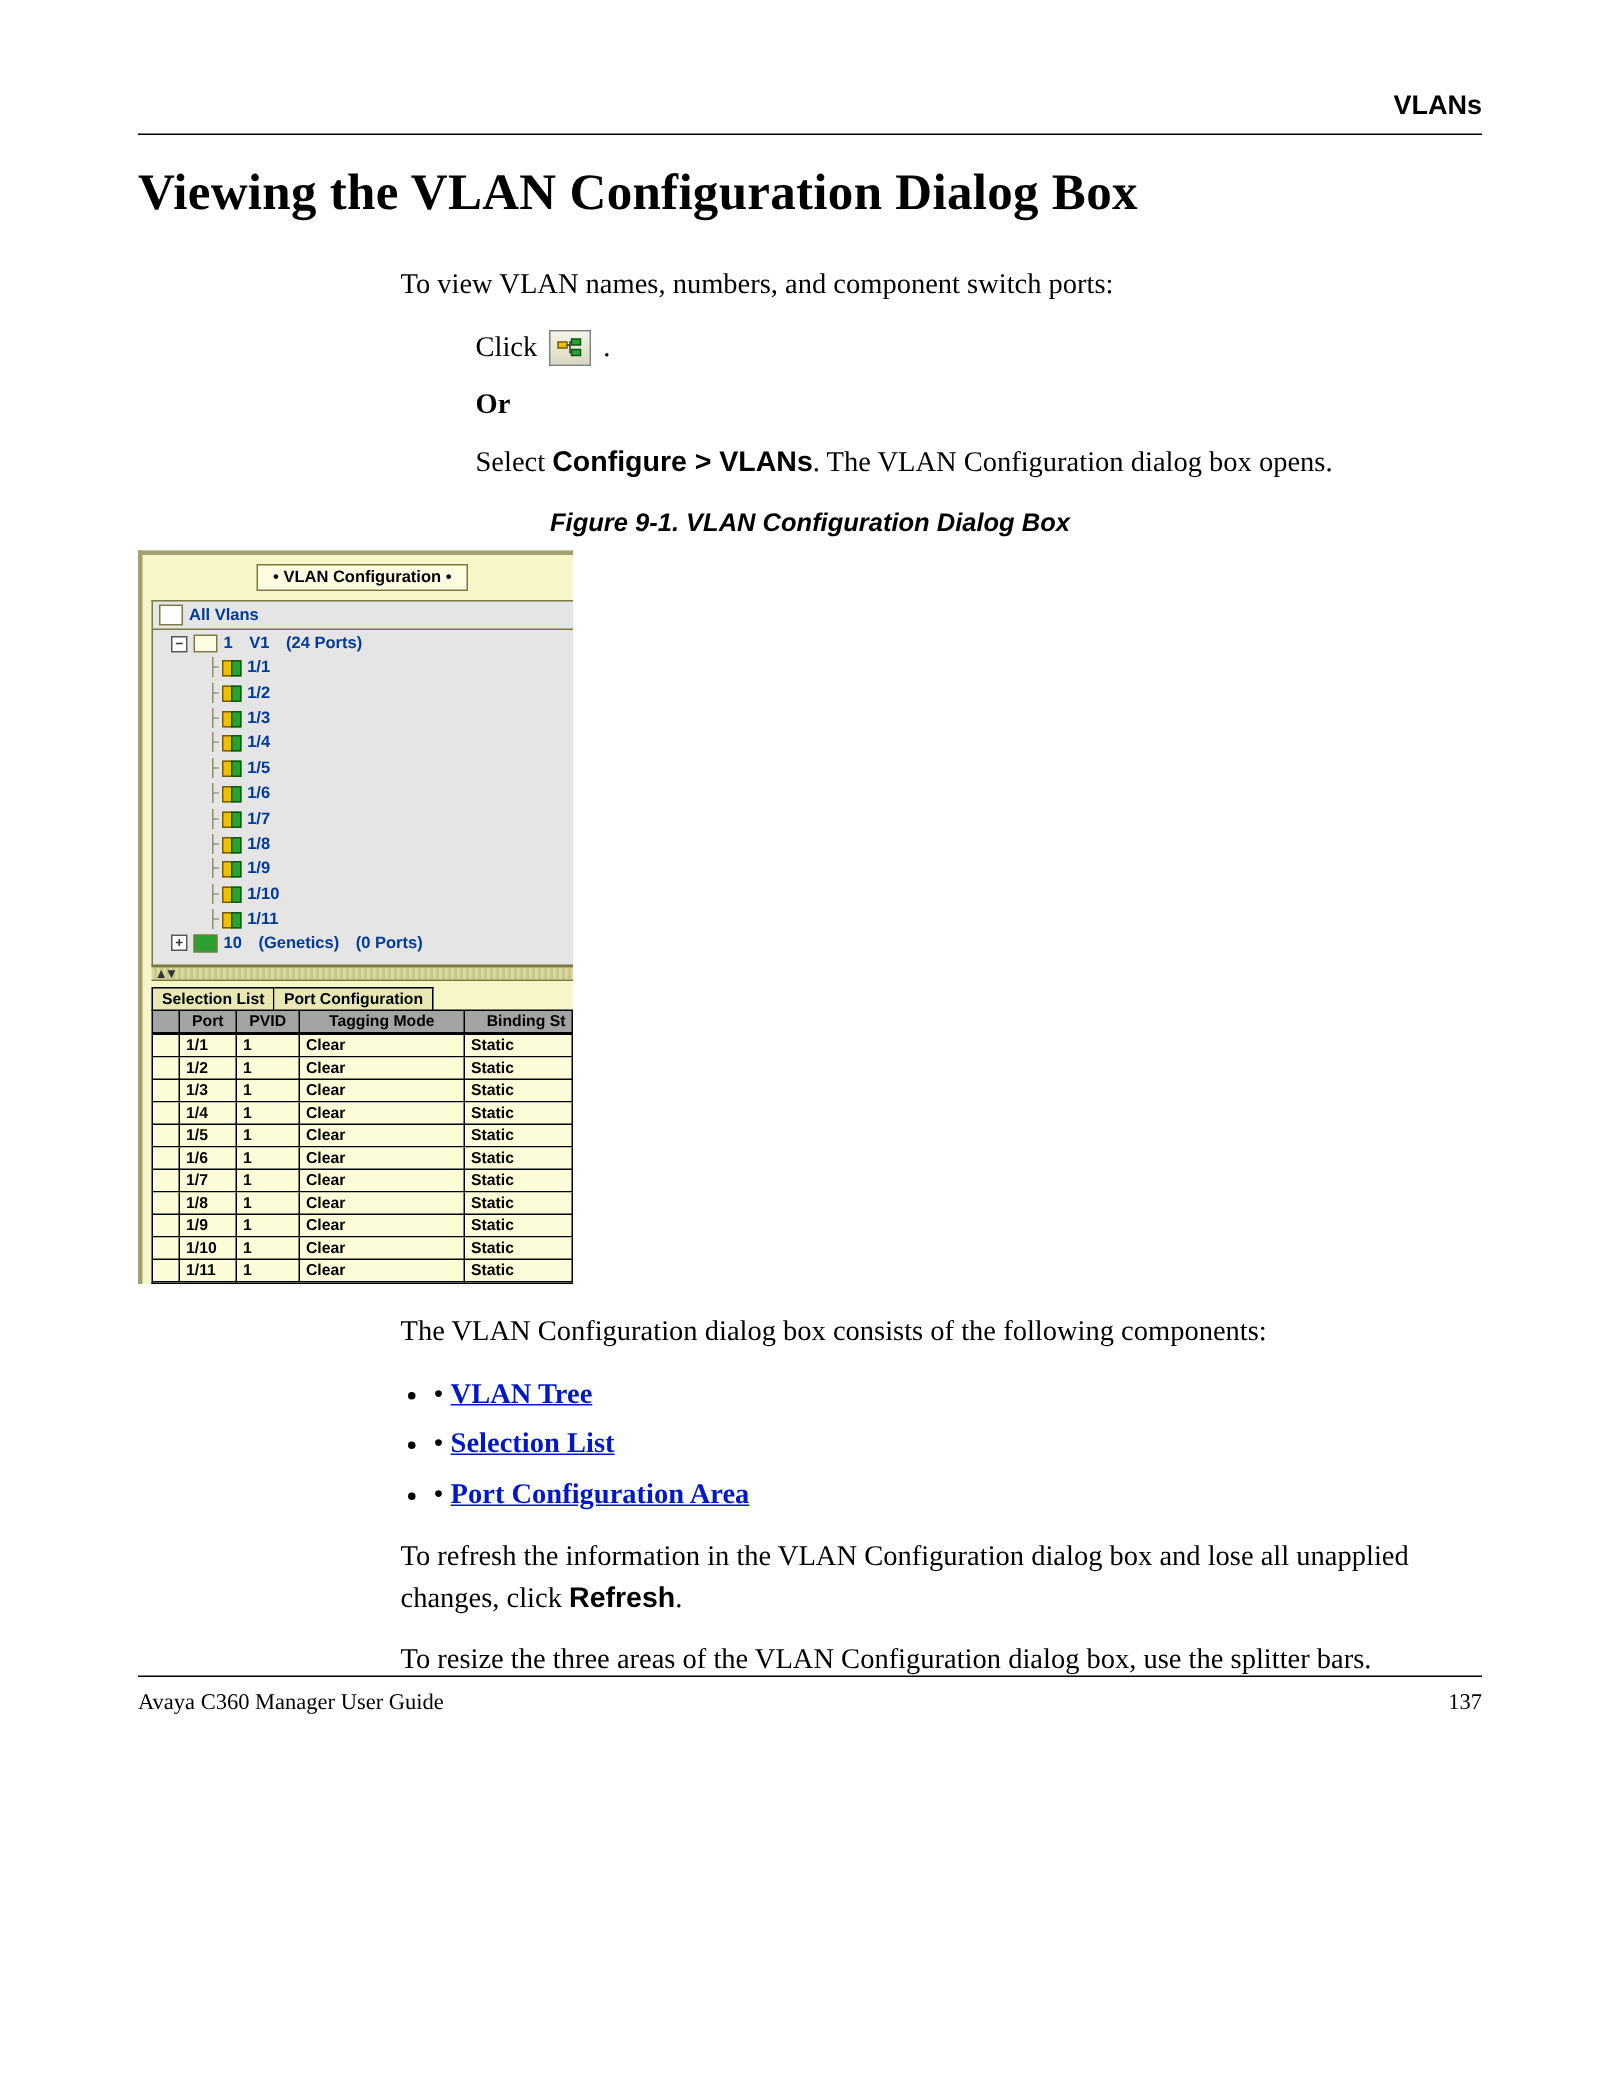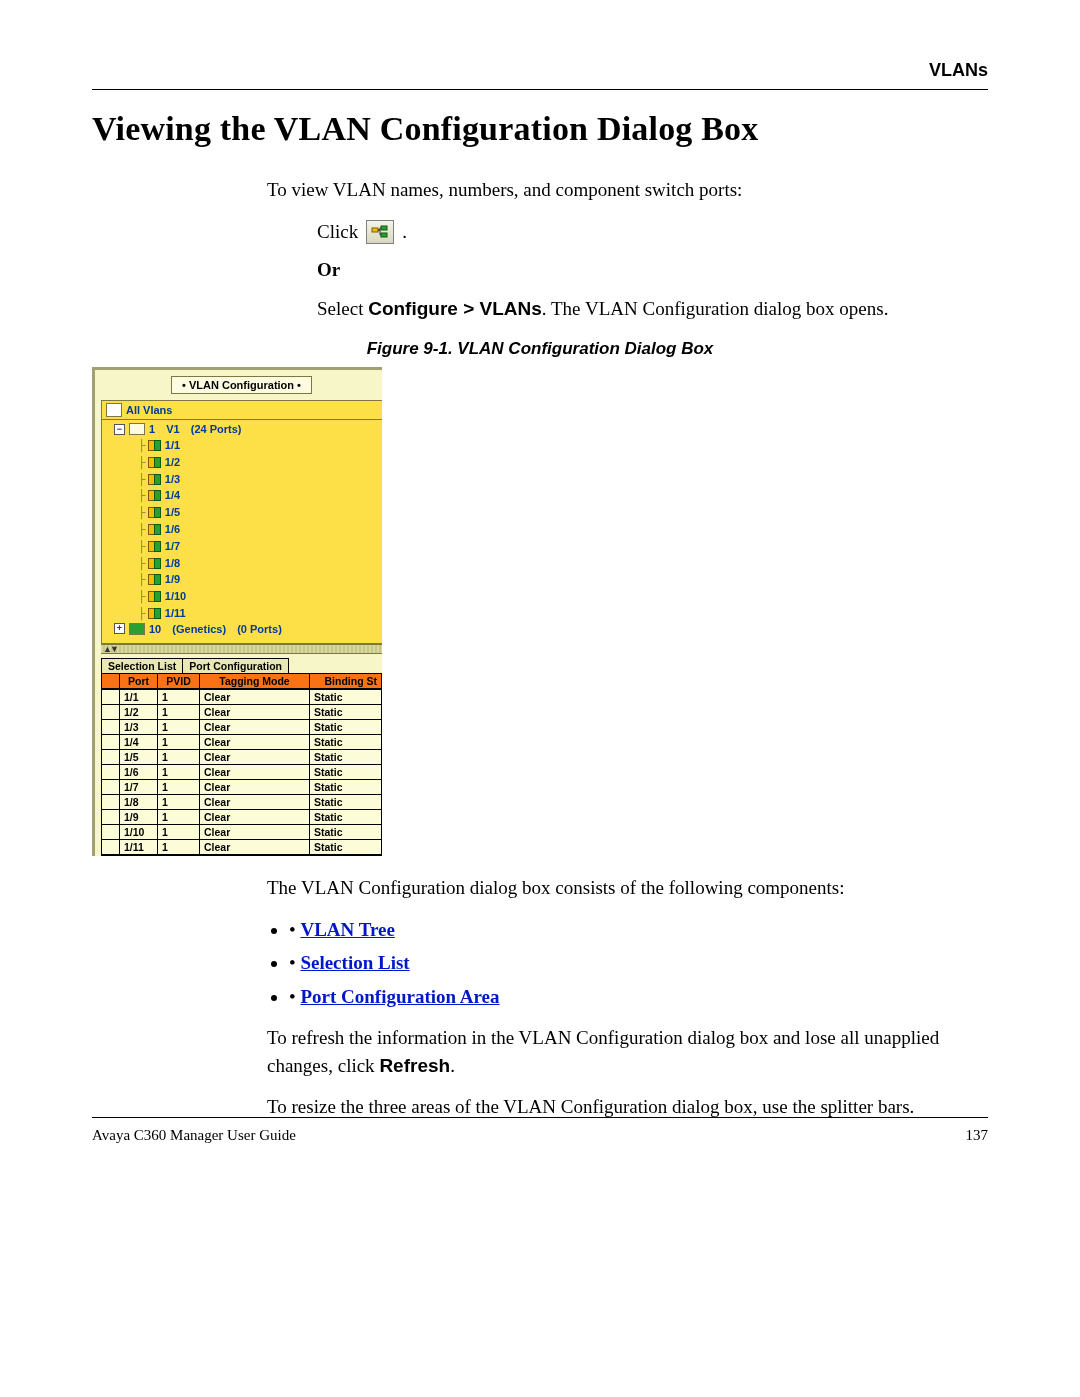--- a/index.html
+++ b/index.html
@@ -87,21 +87,21 @@
     padding: 2px 0 6px 0;
   }
   .dialog-title {
     border: 1px solid #7a7a40;
     background: #fdfce0;
     padding: 2px 10px;
     font-weight: bold;
     font-size: 11px;
   }
   .tree-pane {
-    background: #fde047;
+    background: #e5e5e5;
     border: 1px solid #7a7a40;
     border-right: none;
     height: 242px;
     overflow: hidden;
   }
   .tree-header {
     display: flex;
     align-items: center;
     gap: 4px;
     border-bottom: 1px solid #7a7a40;
@@ -152,21 +152,21 @@
     background:#e9e8b4;
   }
   .tab.inactive { border-bottom:1px solid #000; }
   .tab + .tab { border-left:none; }
   .grid {
     border:1px solid #000;
     border-right:none;
     margin-top:-1px;
   }
   .grid-row { display:flex; }
-  .grid-row.header .cell { font-weight:bold; background:#f97316; border-bottom:2px solid #000; }
+  .grid-row.header .cell { font-weight:bold; background:#a3a3a3; border-bottom:2px solid #000; }
   .cell {
     border-right:1px solid #000;
     border-bottom:1px solid #000;
     padding:1px 4px;
     font-size:10.5px;
     font-weight:bold;
     box-sizing:border-box;
     background:#fdfcd8;
     white-space:nowrap;
     overflow:hidden;

